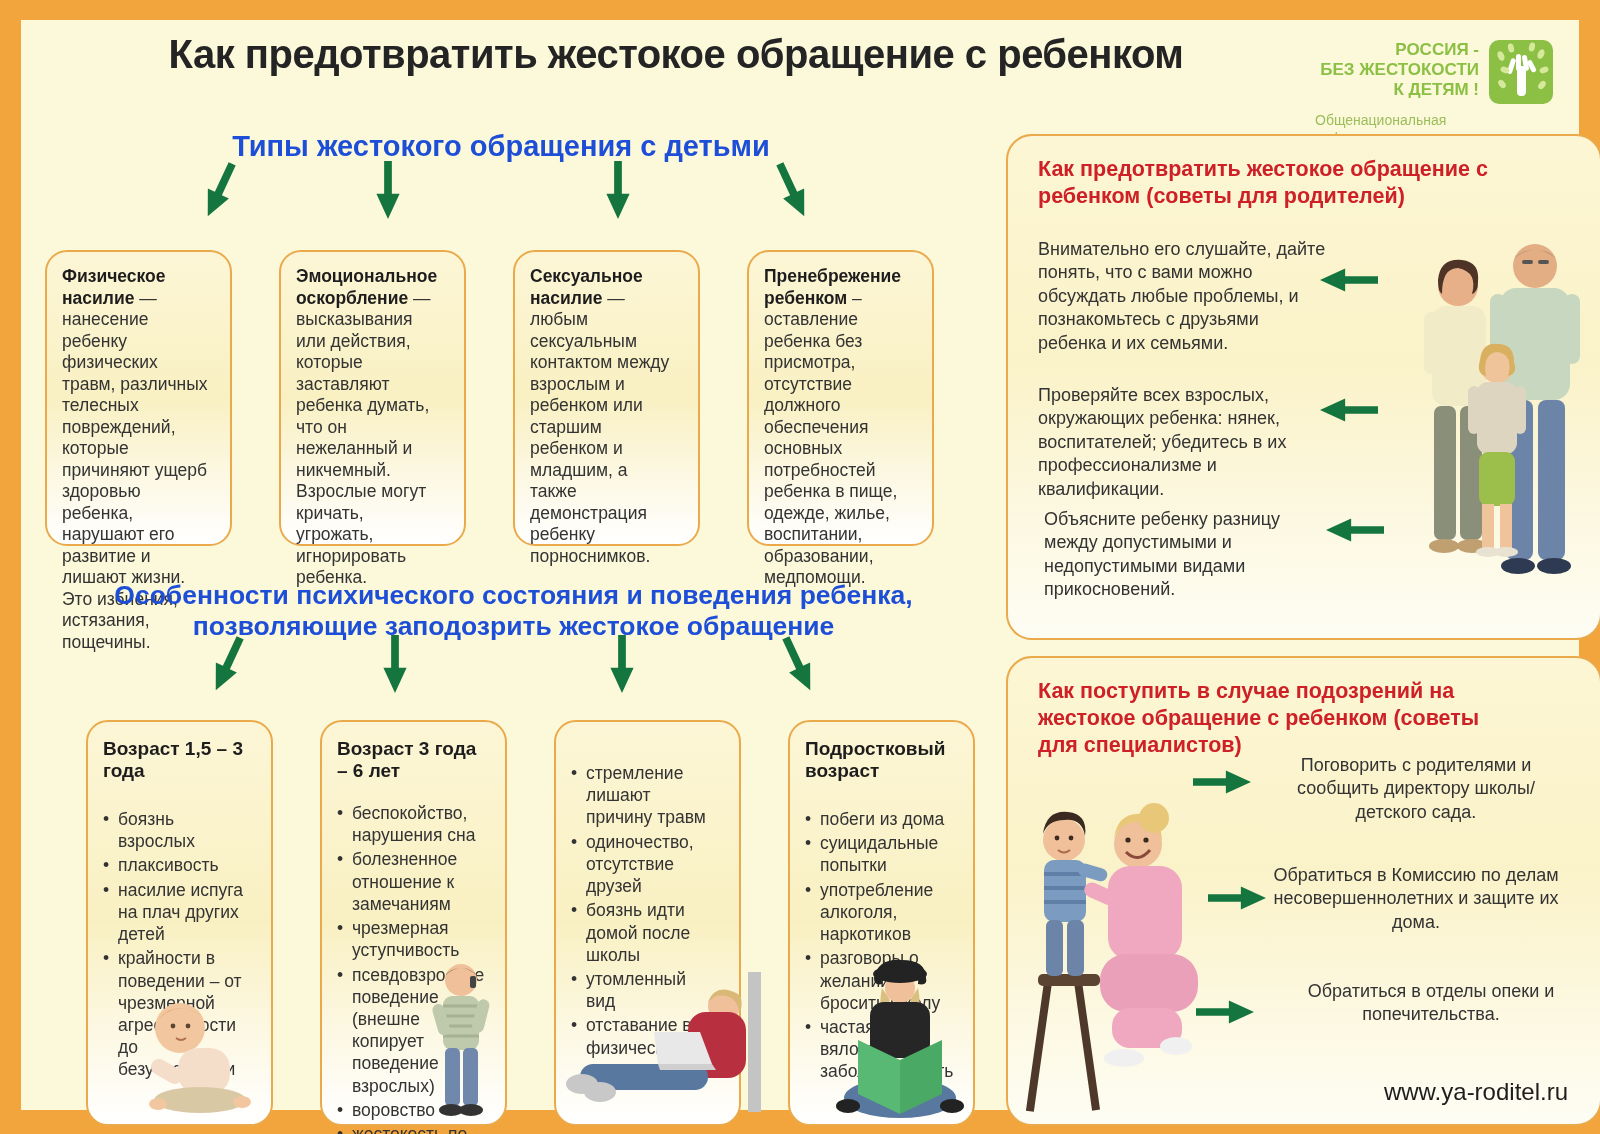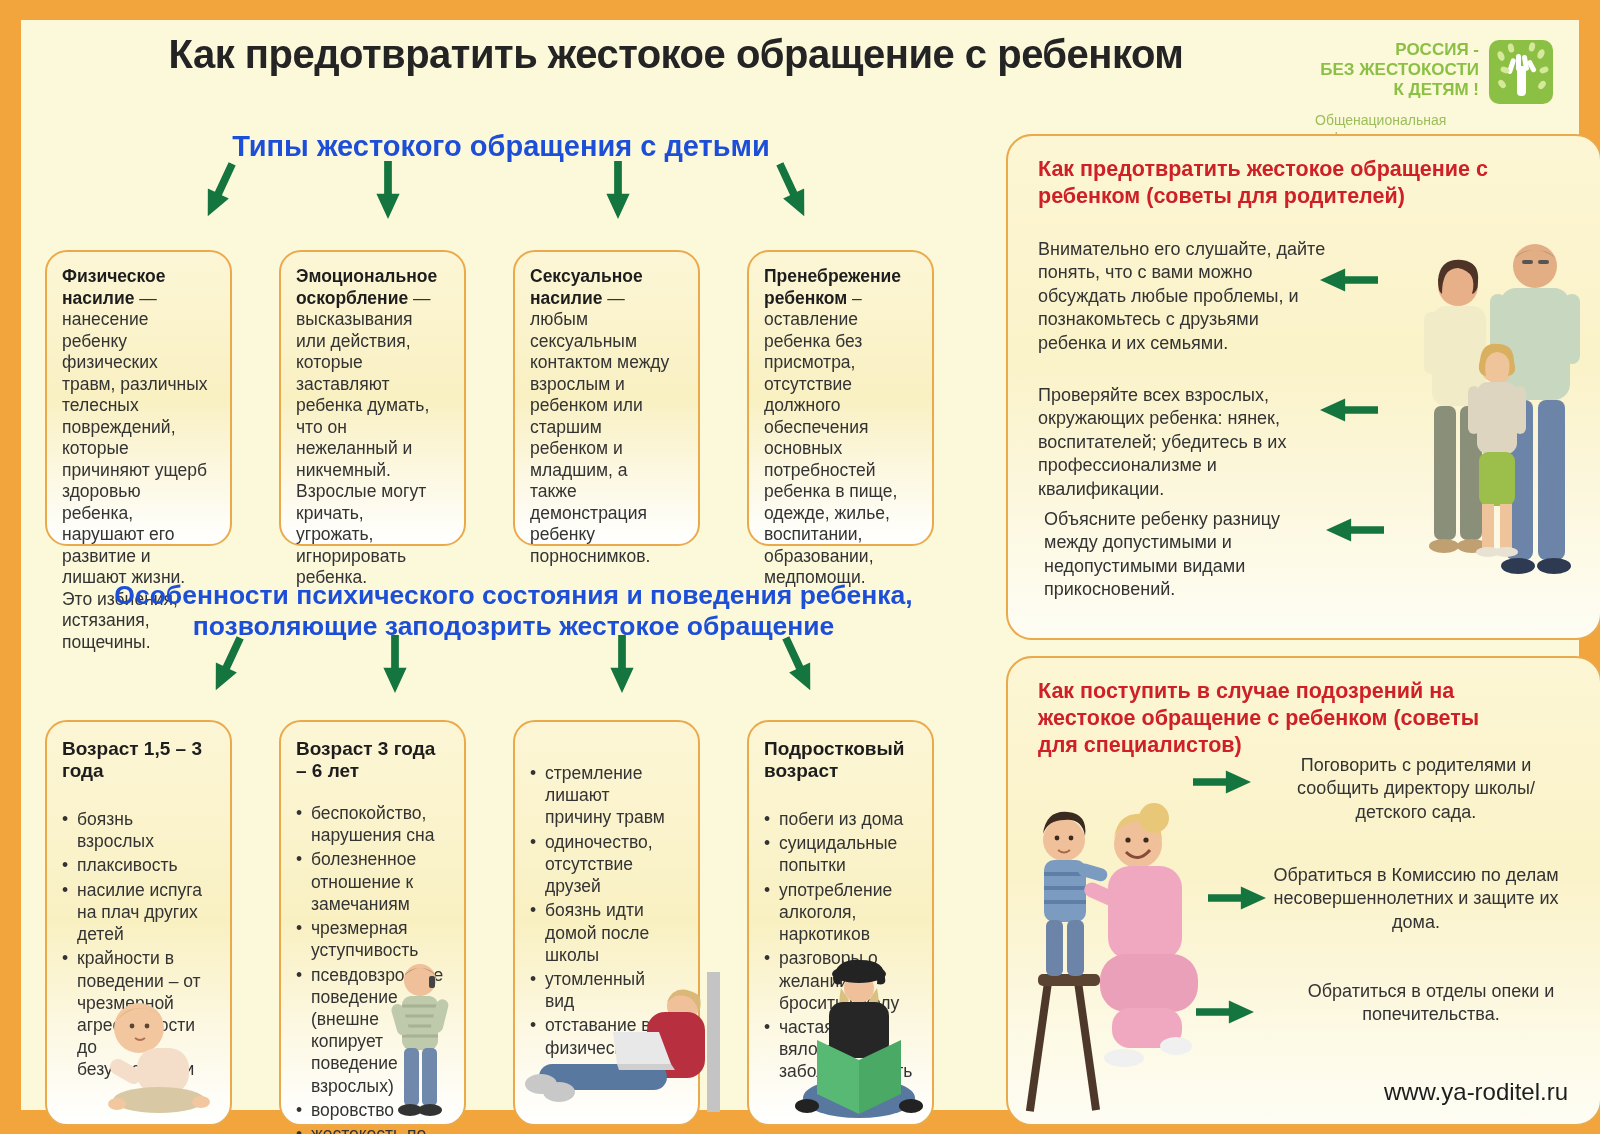--- a/index.html
+++ b/index.html
@@ -36,21 +36,21 @@
   .arrow{position:absolute;width:58px;height:24px;}
   .arrow svg{display:block;width:100%;height:100%;}
   
   .ibox{
     position:absolute;width:187px;box-sizing:border-box;
     border:2.5px solid #EAAA4C;border-radius:22px;
     background:linear-gradient(180deg,#FCF6D6 0%,#F9F0C2 50%,#FFFFFF 100%);
     padding:14px 21px 10px 15px;
   }
   .row1{top:230px;height:296px;}
-  .row2{top:700px;height:406px;}
+  .row2{top:700px;height:406px;margin-left:41px;}
   .ibox p{margin:0;font-size:17.5px;line-height:1.23;color:#333;}
   .ibox .bt{font-weight:bold;color:#1d1d1d;}
   .row2 h3{margin:2px 0 0 0;font-size:19px;color:#1d1d1d;}
   .row2 ul{margin:26px 0 0 0;padding:0;list-style:none;}
   .row2 li{position:relative;padding-left:15px;font-size:17.5px;line-height:1.27;color:#333;margin-bottom:2px;}
   .row2 li::before{content:"•";position:absolute;left:0;top:0;color:#333;}
   .box-photo{position:absolute;}
   
   .panel{
     position:absolute;left:985px;width:596px;box-sizing:border-box;

